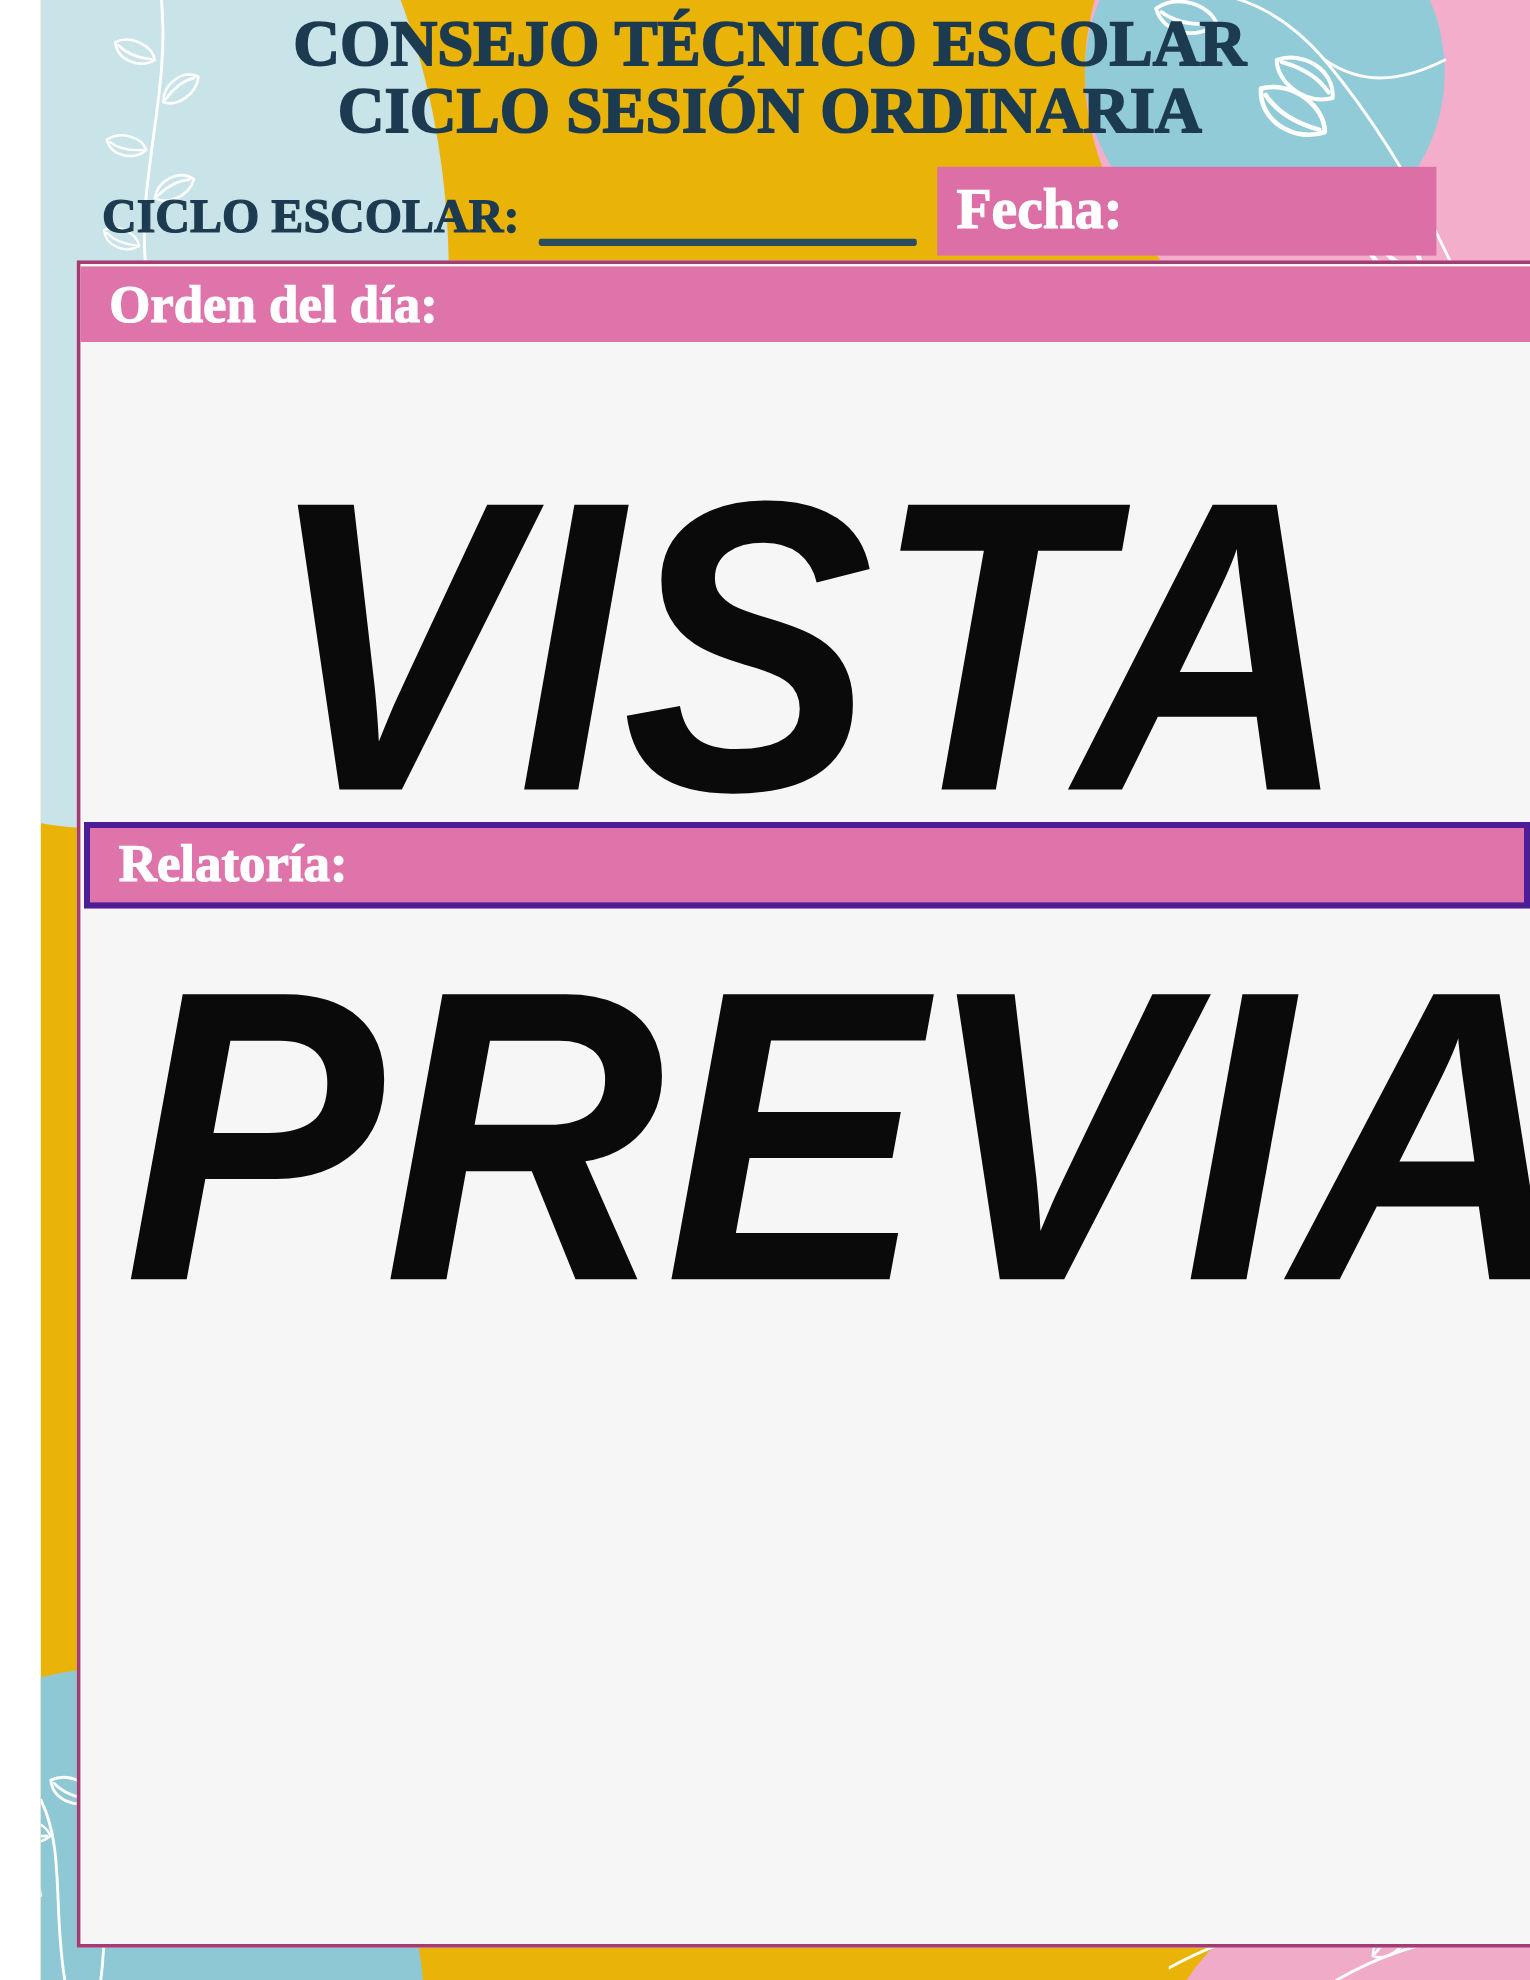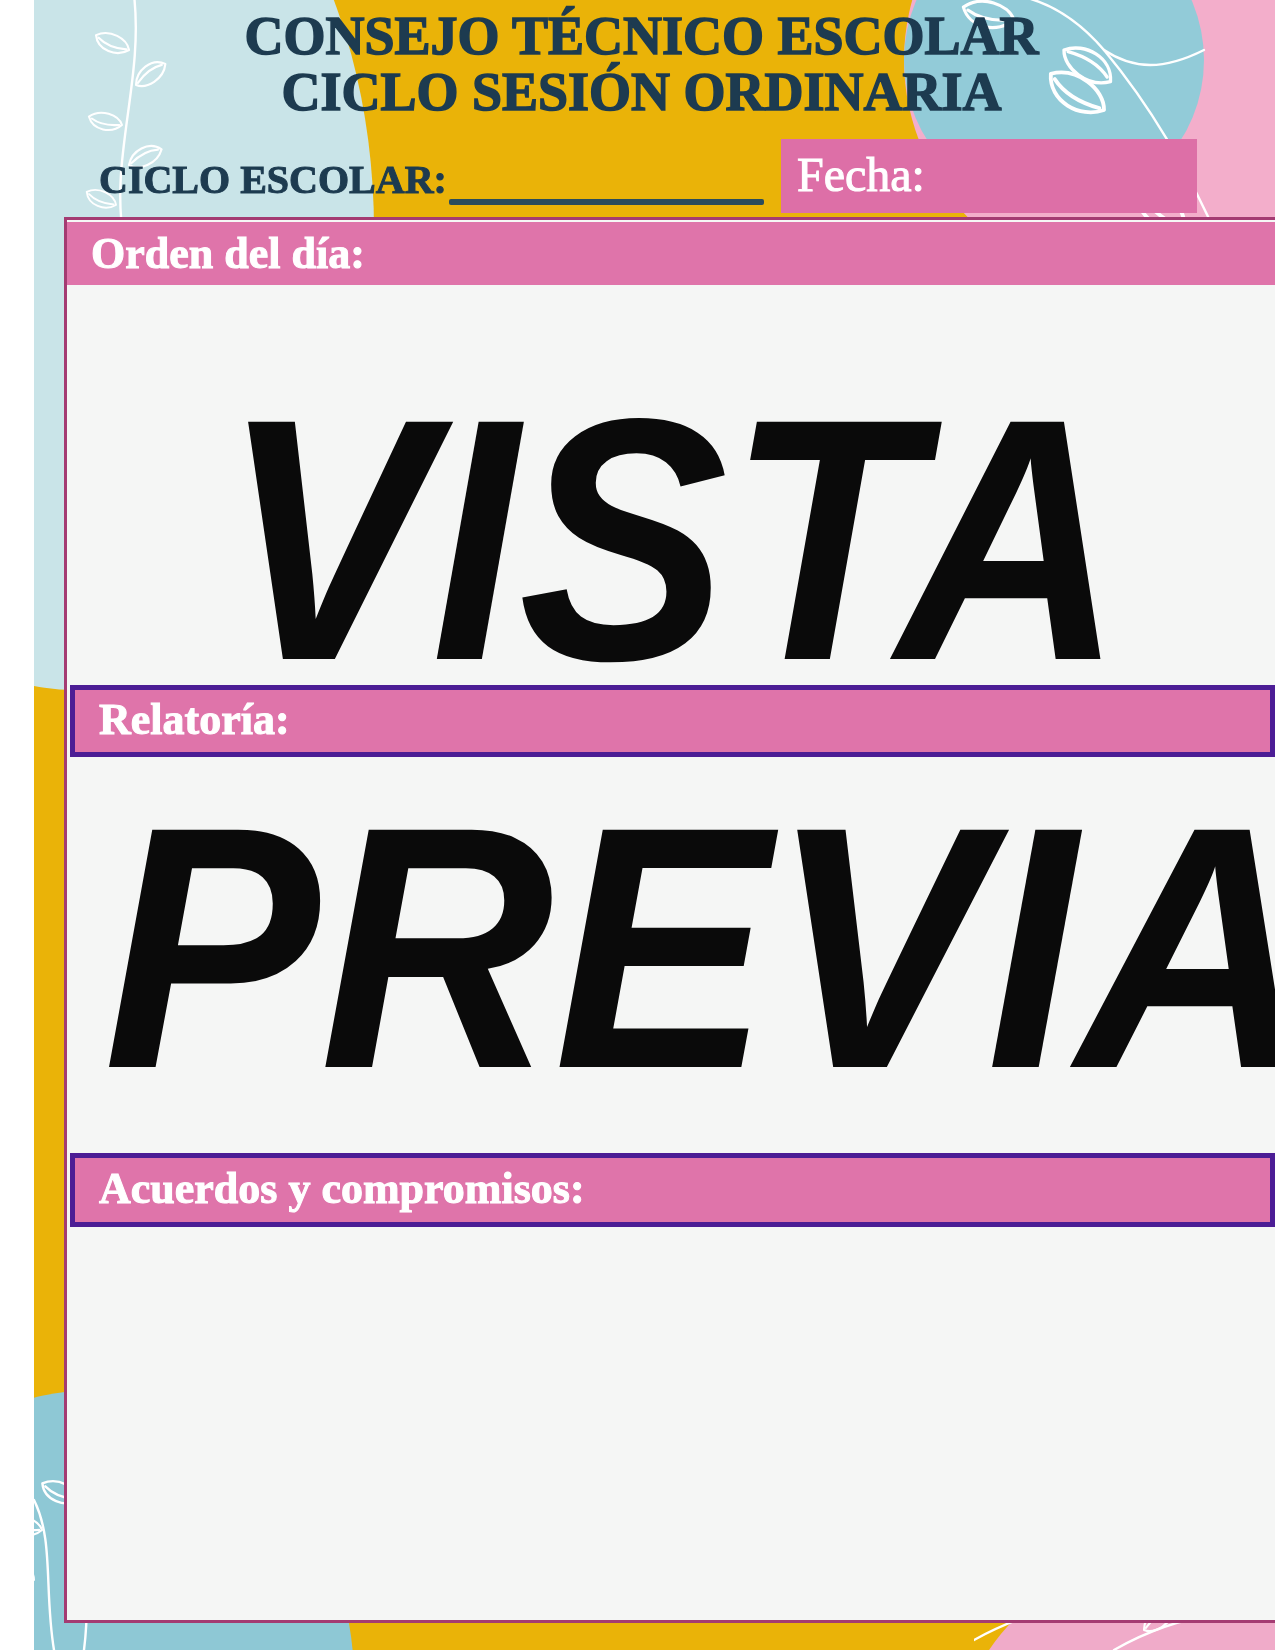--- a/index.html
+++ b/index.html
@@ -22,35 +22,35 @@
   .branch g{stroke:#ffffff;fill:none;stroke-width:2.4;stroke-linecap:round;stroke-linejoin:round;}
   
   .title-line{
     position:absolute;left:0;width:1215px;text-align:center;
     color:#1d3b50;font-weight:bold;font-size:54px;line-height:56px;
     letter-spacing:0px;-webkit-text-stroke:1.5px #1d3b50;
   }
   .title-1{top:8px;}
   .title-2{top:64px;}
   .ciclo-label{
-    position:absolute;left:65px;top:158px;
+    position:absolute;left:51px;top:158px;
     color:#1d3b50;font-weight:bold;font-size:40px;line-height:44px;
     -webkit-text-stroke:1px #1d3b50;
   }
   .ciclo-line{
     position:absolute;left:415px;top:199px;width:315px;height:6px;
     background:#2a4c5c;border-radius:2px;
   }
   .fecha-box{
     position:absolute;left:747px;top:139px;width:416px;height:74px;
     background:#dd6fa7;
   }
   .fecha-label{
     position:absolute;left:16px;top:7px;
-    color:#ffffff;font-weight:normal;font-size:48px;line-height:58px;
+    color:#ffffff;font-weight:bold;font-size:48px;line-height:58px;
     -webkit-text-stroke:1px #ffffff;
   }
   
   .main-box{
     position:absolute;left:30px;top:217px;width:1217px;height:1406px;
     box-sizing:border-box;border:3px solid #a43b72;background:#f5f6f5;
   }
   .banner{
     position:absolute;left:0;right:0;background:#df74aa;
     color:#ffffff;font-weight:bold;font-size:44px;
@@ -158,18 +158,17 @@
 
     <div class="wm wm-1">VISTA</div>
     <div class="wm wm-2">PREVIA</div>
 
     <div class="banner banner-1">Orden del día:</div>
     <div class="content-area content-1"></div>
 
     <div class="banner banner-inset banner-2">Relatoría:</div>
     <div class="content-area content-2"></div>
 
-    <div class="banner banner-inset banner-3">Acuerdos y compromisos:</div>
     <div class="content-area content-3"></div>
 
   </div>
 
 </div>
 
 </body></html>

